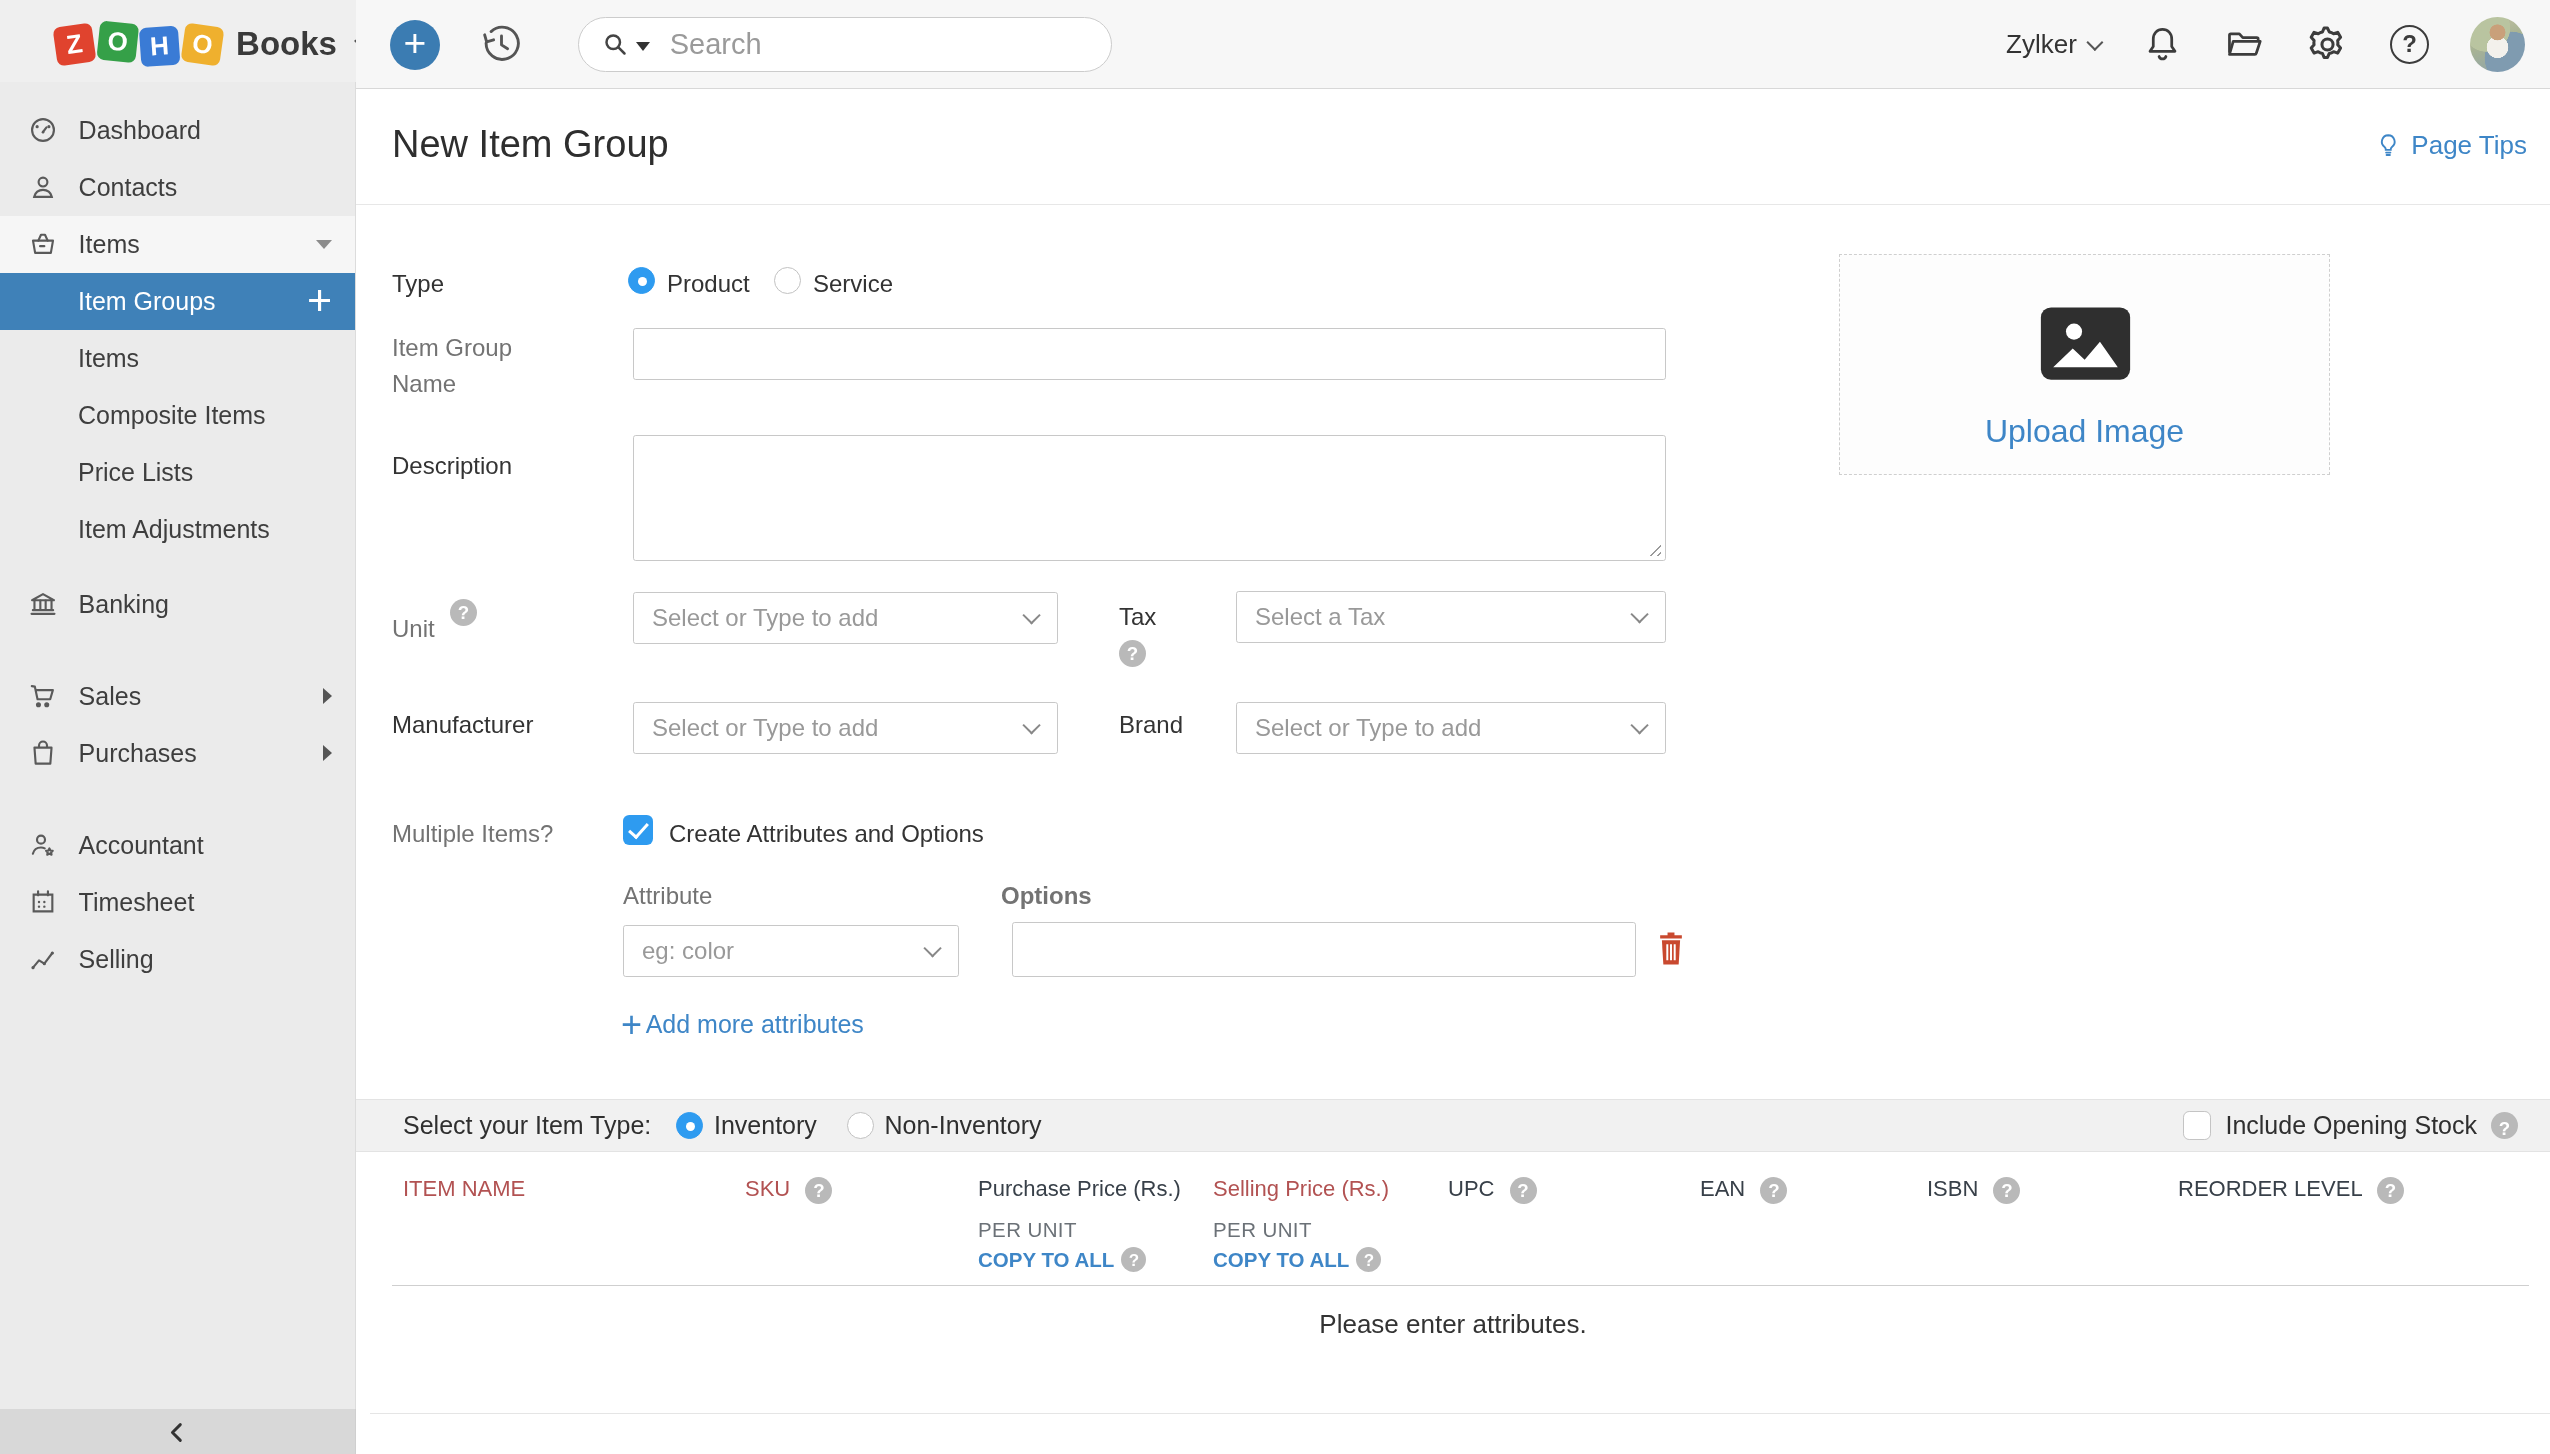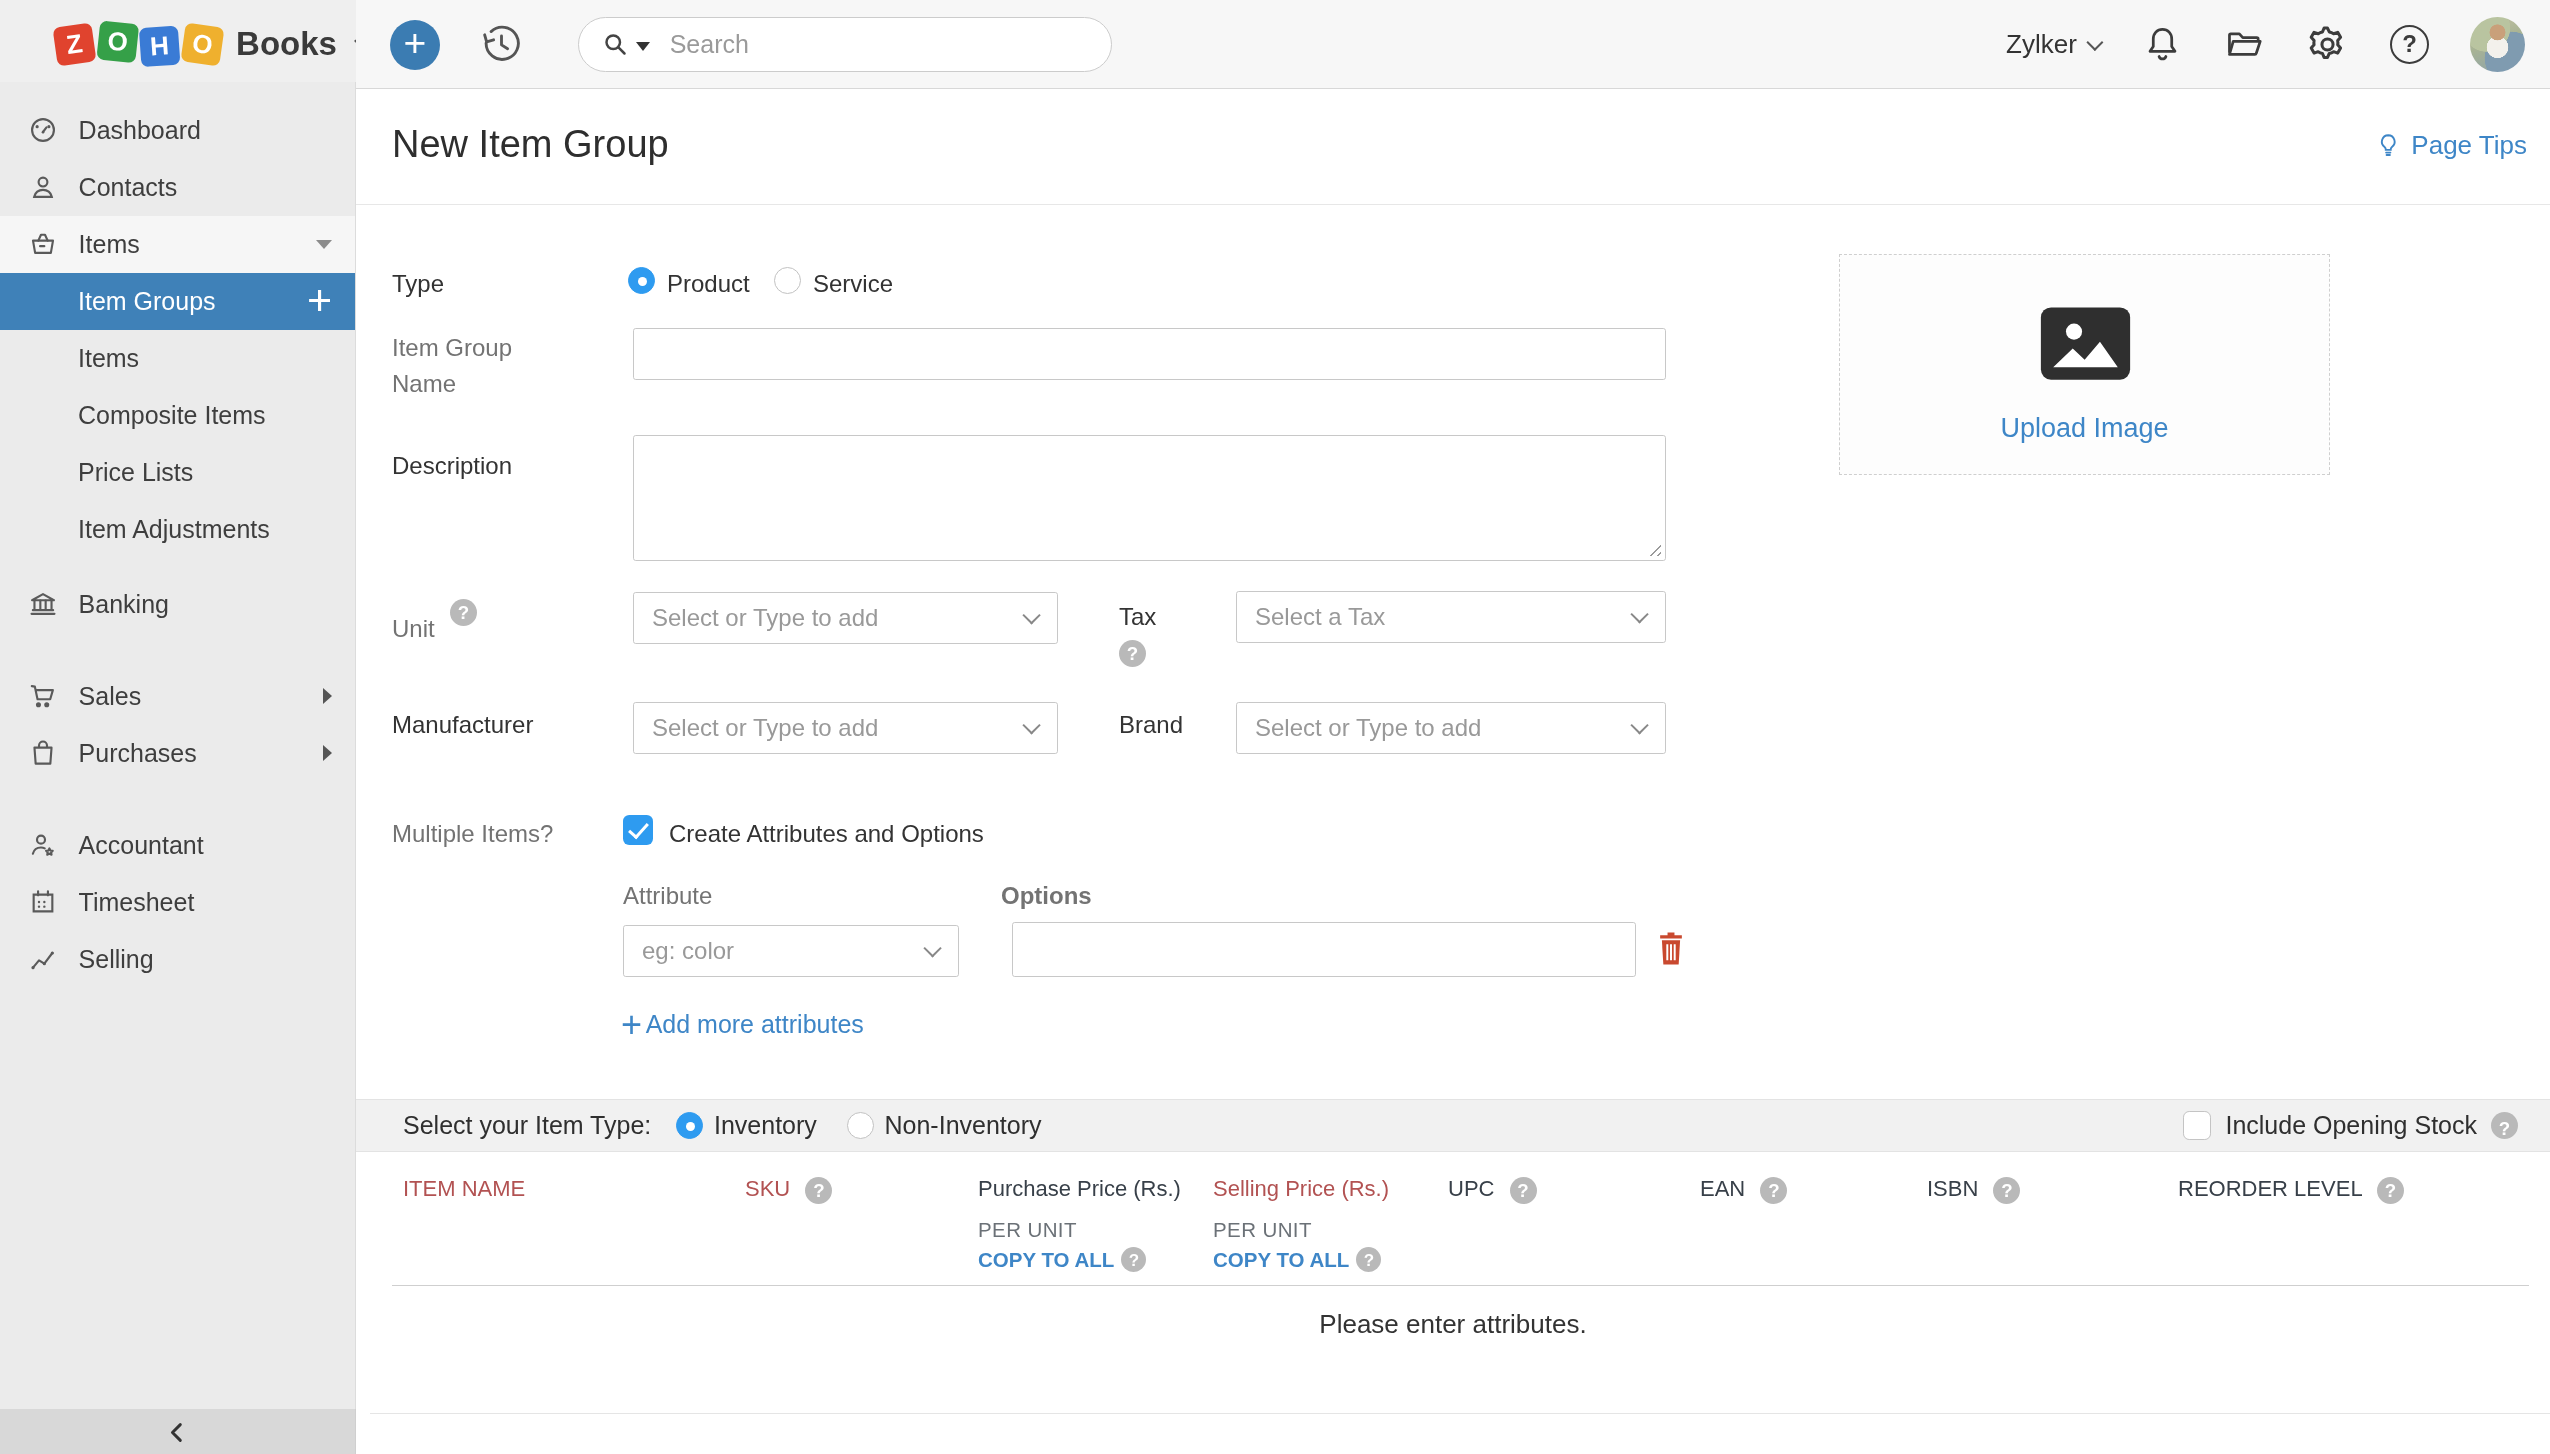--- a/index.html
+++ b/index.html
@@ -22,21 +22,21 @@
   .topbar-right{position:absolute;left:356px;right:0;top:0;height:89px;background:#f7f7f7;
     border-bottom:0.9px solid #d8d8d8;box-sizing:border-box;}
   .plus-btn{position:absolute;left:34px;top:19.6px;width:50px;height:50px;border-radius:50%;
     background:#3b7cb2;color:#fff;text-align:center;}
   .plus-btn::before{content:"+";font-size:39px;font-weight:300;line-height:46px;}
   .history-btn{position:absolute;left:124px;top:23px;width:43px;height:43px;}
   .searchbar{position:absolute;left:222px;top:17px;width:534px;height:55px;background:#fff;
     border:0.9px solid #ccc;border-radius:28.5px;box-sizing:border-box;display:flex;align-items:center;padding:0 23px;}
   .search-caret{width:0;height:0;border-left:7.1px solid transparent;border-right:7.1px solid transparent;
     border-top:9px solid #333;margin:3.6px 0 0 7.1px;}
-  .search-ph{color:#9a9a9a;font-size:25px;margin-left:19.6px;}
+  .search-ph{color:#9a9a9a;font-size:29px;margin-left:19.6px;}
   .top-cluster{position:absolute;right:25px;top:0;height:89px;display:flex;align-items:center;gap:41px;}
   .org{display:flex;align-items:center;font-size:26px;color:#333;}
   .org .chev-down{width:9.8px;height:9.8px;border-width:2.2px;margin-left:12.4px;}
   .help-circle{width:39px;height:39px;border:2.7px solid #3c3c3c;border-radius:50%;box-sizing:border-box;
     text-align:center;color:#3c3c3c;}
   .help-circle::before{content:"?";font-size:24px;font-weight:bold;line-height:34px;}
   .avatar{width:55px;height:55px;border-radius:50%;
     background:
       radial-gradient(circle at 50% 28%, #c9a07a 0 16%, transparent 17%),
       radial-gradient(circle at 50% 55%, #f3f1ec 0 26%, transparent 27%),
@@ -93,21 +93,21 @@
     background:repeating-linear-gradient(135deg,transparent 0 3.6px,#9a9a9a 3.6px 5.3px);
     clip-path:polygon(100% 0,100% 100%,0 100%);}
   .sel-box{position:absolute;box-sizing:border-box;border:0.9px solid #c8c8c8;border-radius:2.7px;background:#fff;
     display:flex;align-items:center;padding:0 18px;font-size:24px;color:#999;}
   .sel-box::after{content:"";position:absolute;right:19.6px;top:50%;width:10.7px;height:10.7px;margin-top:-9px;
     border-left:2.2px solid #888;border-bottom:2.2px solid #888;transform:rotate(-45deg);}
 
   .upload-box{position:absolute;left:1483px;top:165px;width:491px;height:221px;border:1.8px dashed #cfcfcf;
     box-sizing:border-box;background:#fdfdfd;}
   .upload-ico{position:absolute;left:192px;top:46px;}
-  .upload-label{position:absolute;left:0;right:0;top:158px;text-align:center;color:#3e86c7;font-size:27px;}
+  .upload-label{position:absolute;left:0;right:0;top:158px;text-align:center;color:#3e86c7;font-size:32px;}
 
   .trash{position:absolute;left:1300px;top:841px;width:30px;height:37px;}
   .addmore{position:absolute;left:265px;top:921px;display:flex;align-items:center;color:#3e86c7;font-size:25px;}
   .addmore .plus-g{font-size:36px;font-weight:300;margin-right:3.6px;line-height:27px;}
 
   .itemtype-bar{position:absolute;left:0;right:0;top:1010px;height:53px;background:#f1f1f1;
     border-top:0.9px solid #e3e3e3;border-bottom:0.9px solid #e3e3e3;box-sizing:border-box;
     display:flex;align-items:center;padding:0 32px 0 47px;font-size:25px;color:#2f2f2f;}
   .itemtype-bar .radio{width:27px;height:27px;}
   .ios{margin-left:auto;display:flex;align-items:center;gap:14px;}

